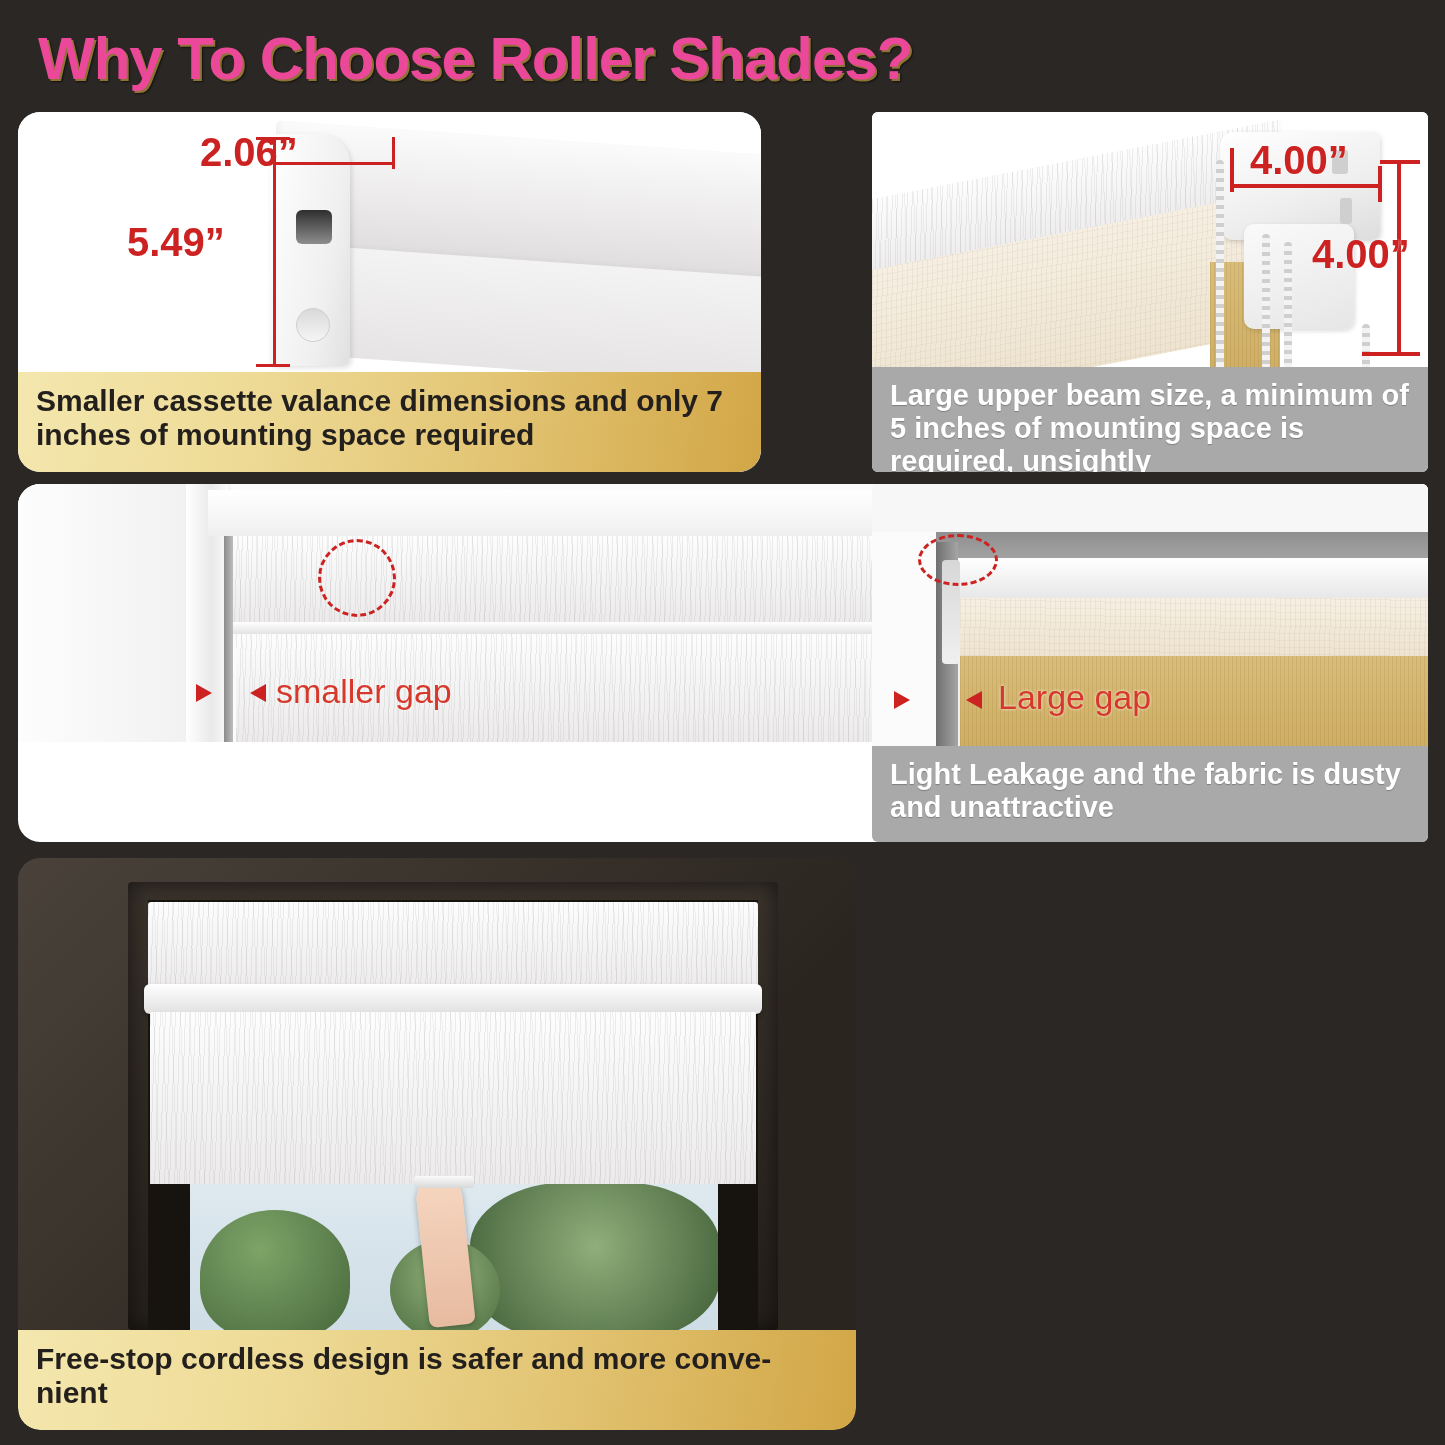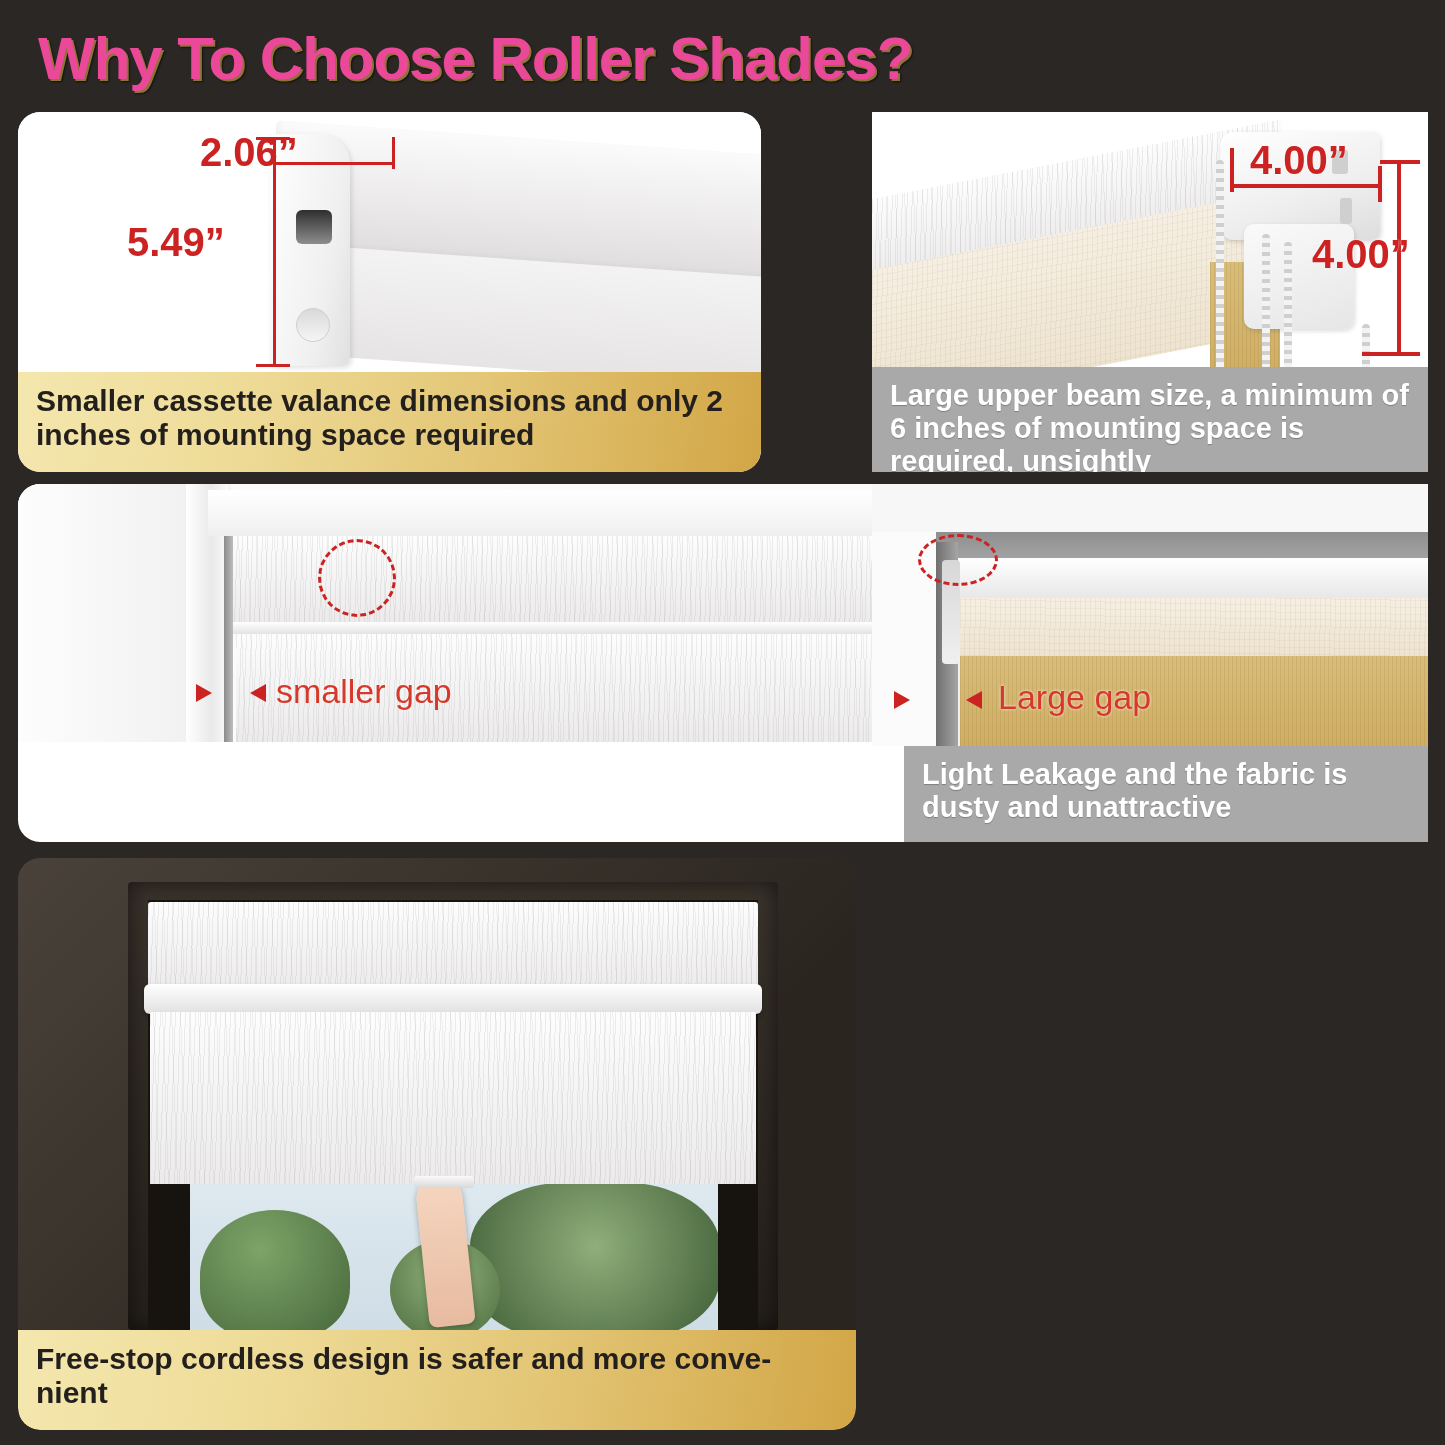--- a/index.html
+++ b/index.html
@@ -17,21 +17,21 @@
     font-size:60px;font-weight:bold;
     letter-spacing:-1px;
     color:#ec4899;
     text-shadow:2px 2px 0 #8d7335, 3px 3px 2px rgba(0,0,0,.6);
     white-space:nowrap;
   }
 
   
   .panel{position:absolute;overflow:hidden;}
   .panel.left{border-radius:22px;}
-  .panel.right{border-radius:1px;}
+  .panel.right{border-radius:6px;}
 
   .photo{position:absolute;left:0;right:0;top:0;overflow:hidden;background:#fff;}
 
   
   .cap{
     position:absolute;left:0;right:0;bottom:0;
     box-sizing:border-box;
     display:flex;align-items:flex-start;
     padding:12px 16px 10px 18px;
     font-weight:bold;
@@ -112,21 +112,21 @@
       <div class="dim-tick" style="left:255px;top:25px;width:3px;height:32px;"></div>
       <div class="dim-tick" style="left:374px;top:25px;width:3px;height:32px;"></div>
       <div class="dim-label" style="left:182px;top:18px;font-size:40px;">2.06”</div>
 
       <div class="dim-line" style="left:255px;top:25px;width:3px;height:230px;"></div>
       <div class="dim-tick" style="left:238px;top:25px;width:34px;height:3px;"></div>
       <div class="dim-tick" style="left:238px;top:252px;width:34px;height:3px;"></div>
       <div class="dim-label" style="left:84px;top:108px;font-size:40px;margin-left:25px;">5.49”</div>
     </div>
     <div class="cap gold" style="height:100px;">
-        <span>Smaller cassette valance dimensions and only 2 inches of mounting space required</span>
+        <span>Smaller cassette valance dimensions and only 7 inches of mounting space required</span>
       </div>
   </div>
 
   <div class="panel right" style="left:872px;top:112px;width:556px;height:360px;background:#fff;">
     <div class="photo" style="height:255px;background:#ffffff;">
       <div style="position:absolute;left:-10px;top:48px;width:420px;height:86px;transform:skewY(-11deg);
                   border-radius:4px;" class="fabric-white"></div>
       <div style="position:absolute;left:-10px;top:120px;width:410px;height:140px;transform:skewY(-11deg);" class="fabric-cream"></div>
       <div style="position:absolute;left:338px;top:150px;width:70px;height:112px;" class="fabric-tan"></div>
 
@@ -152,21 +152,21 @@
       <div class="dim-tick" style="left:358px;top:36px;width:4px;height:44px;"></div>
       <div class="dim-tick" style="left:506px;top:54px;width:4px;height:36px;"></div>
       <div class="dim-label" style="left:378px;top:26px;font-size:40px;">4.00”</div>
 
       <div class="dim-line" style="left:525px;top:48px;width:4px;height:196px;"></div>
       <div class="dim-tick" style="left:508px;top:48px;width:40px;height:4px;"></div>
       <div class="dim-tick" style="left:490px;top:240px;width:58px;height:4px;"></div>
       <div class="dim-label" style="left:440px;top:120px;font-size:40px;">4.00”</div>
     </div>
     <div class="cap gray" style="height:105px;">
-        <span>Large upper beam size, a minimum of 6 inches of mounting space is required, unsightly</span>
+        <span>Large upper beam size, a minimum of 5 inches of mounting space is required, unsightly</span>
       </div>
   </div>
 
   <div class="panel left" style="left:18px;top:484px;width:948px;height:358px;background:#fff;">
     <div class="photo" style="height:258px;background:#fbfbfb;">
       <div style="position:absolute;left:0;top:0;width:190px;height:258px;
                   background:linear-gradient(90deg,#fdfdfd,#f0f0f0);"></div>
       <div style="position:absolute;left:168px;top:0px;width:42px;height:258px;
                   background:linear-gradient(90deg,#ffffff,#e9e9e9 60%,#fafafa);
                   box-shadow:2px 0 4px rgba(0,0,0,.06);"></div>
@@ -201,21 +201,21 @@
                   background:linear-gradient(90deg,#6f6f6f,#a5a5a5);"></div>
       <div style="position:absolute;left:70px;top:76px;width:18px;height:104px;border-radius:4px;
                   background:linear-gradient(180deg,#d7d7d7,#f0f0f0);"></div>
 
       <div class="dash-circle" style="left:46px;top:50px;width:74px;height:46px;"></div>
 
       <div class="arrow-r" style="left:22px;top:207px;"></div>
       <div class="arrow-l" style="left:94px;top:207px;"></div>
       <div class="gap-label" style="left:126px;top:194px;font-size:34px;">Large gap</div>
     </div>
-    <div class="cap gray" style="height:96px;margin-left:32px;">
+    <div class="cap gray" style="height:96px;">
         <span>Light Leakage and the fabric is dusty and unattractive</span>
       </div>
   </div>
 
   <div class="panel left" style="left:18px;top:858px;width:838px;height:572px;background:#2e2a26;">
     <div class="photo" style="height:472px;background:linear-gradient(135deg,#4a423a,#2a251f 70%);">
 
       <div style="position:absolute;left:110px;top:24px;width:650px;height:448px;
                   background:linear-gradient(180deg,#3a332c,#241f1a);border-radius:4px;
                   box-shadow:inset 0 0 22px rgba(0,0,0,.6);"></div>

